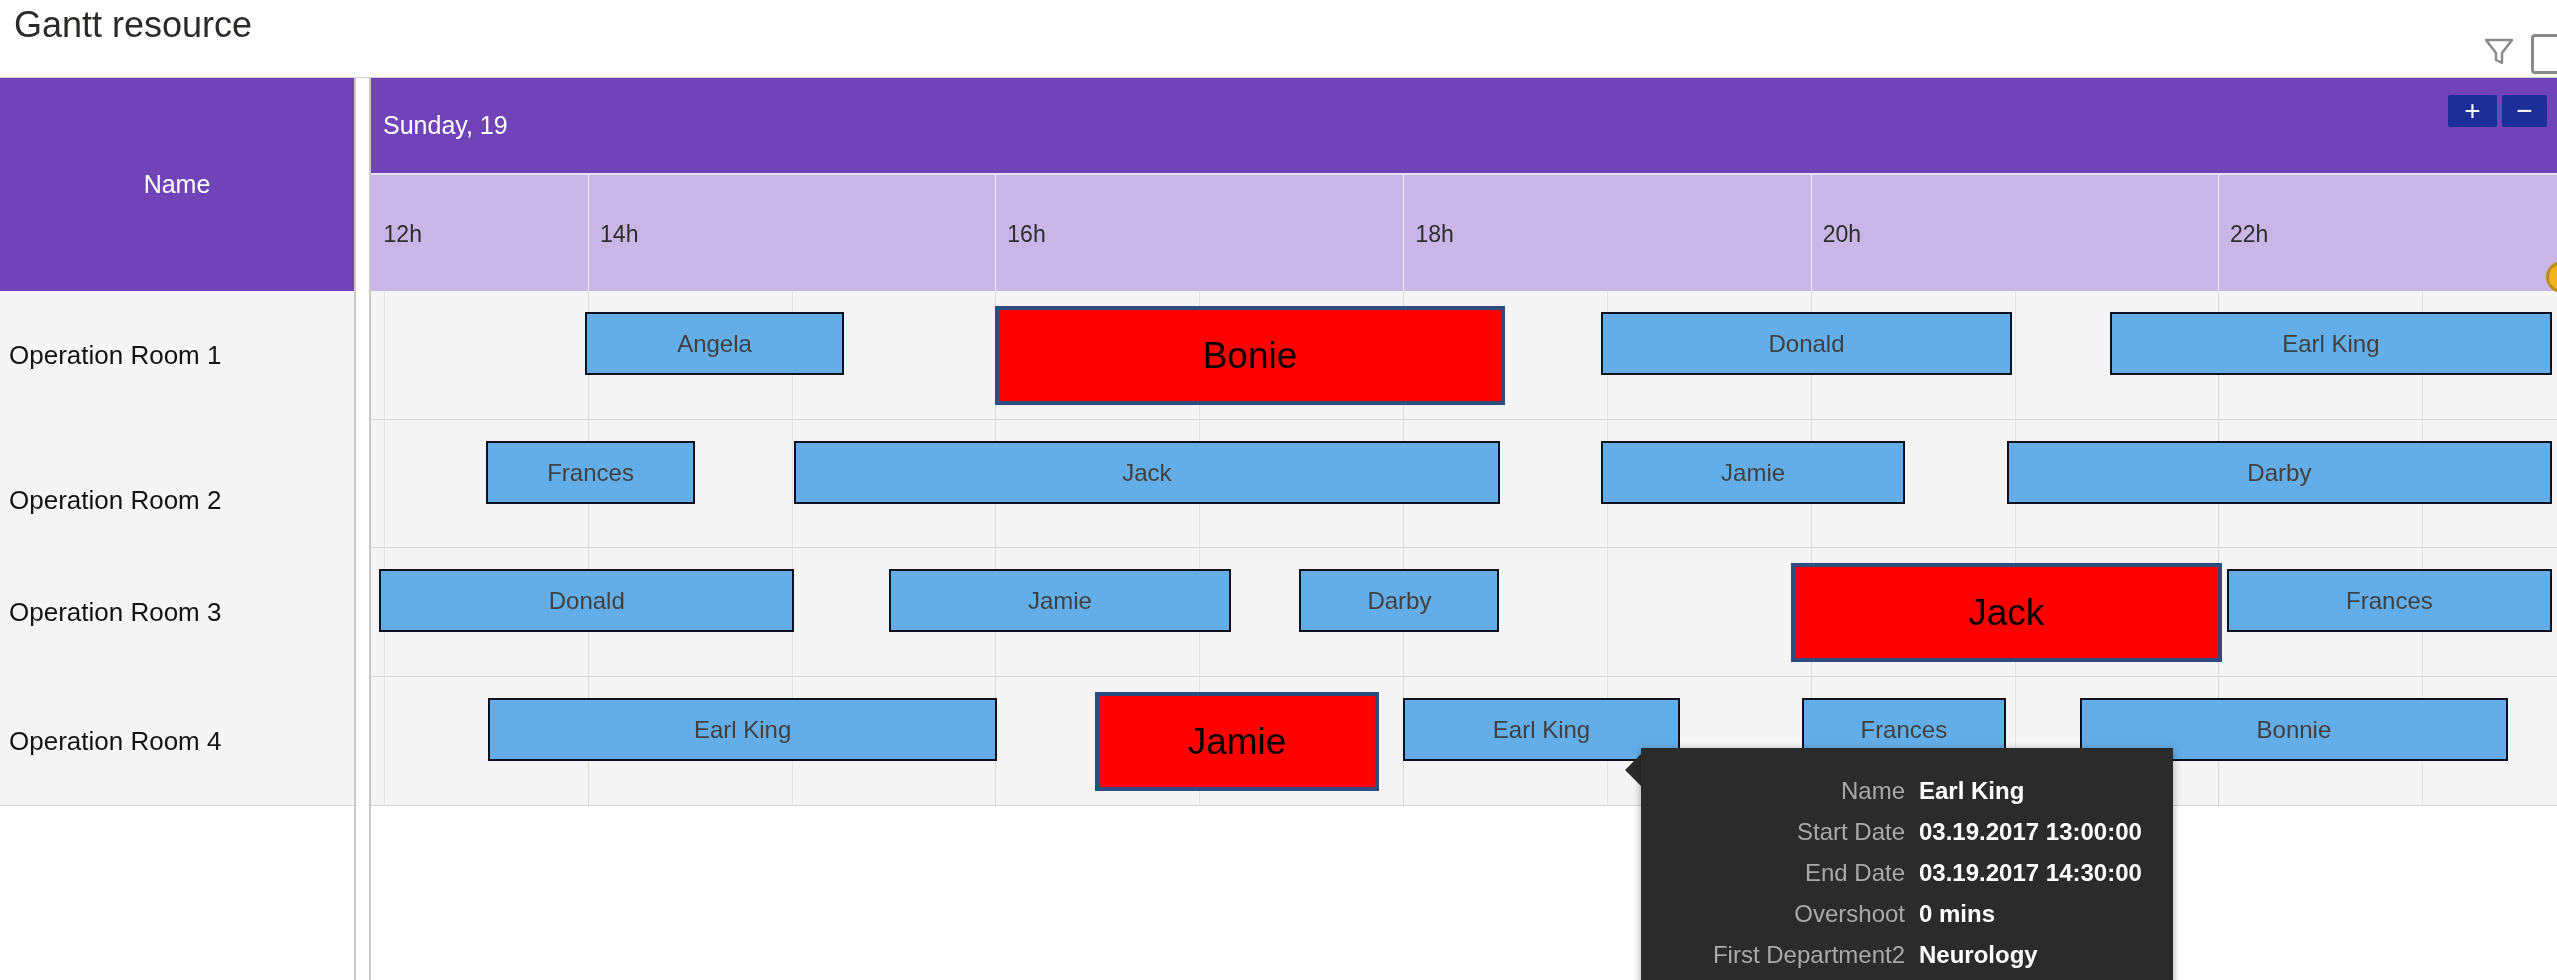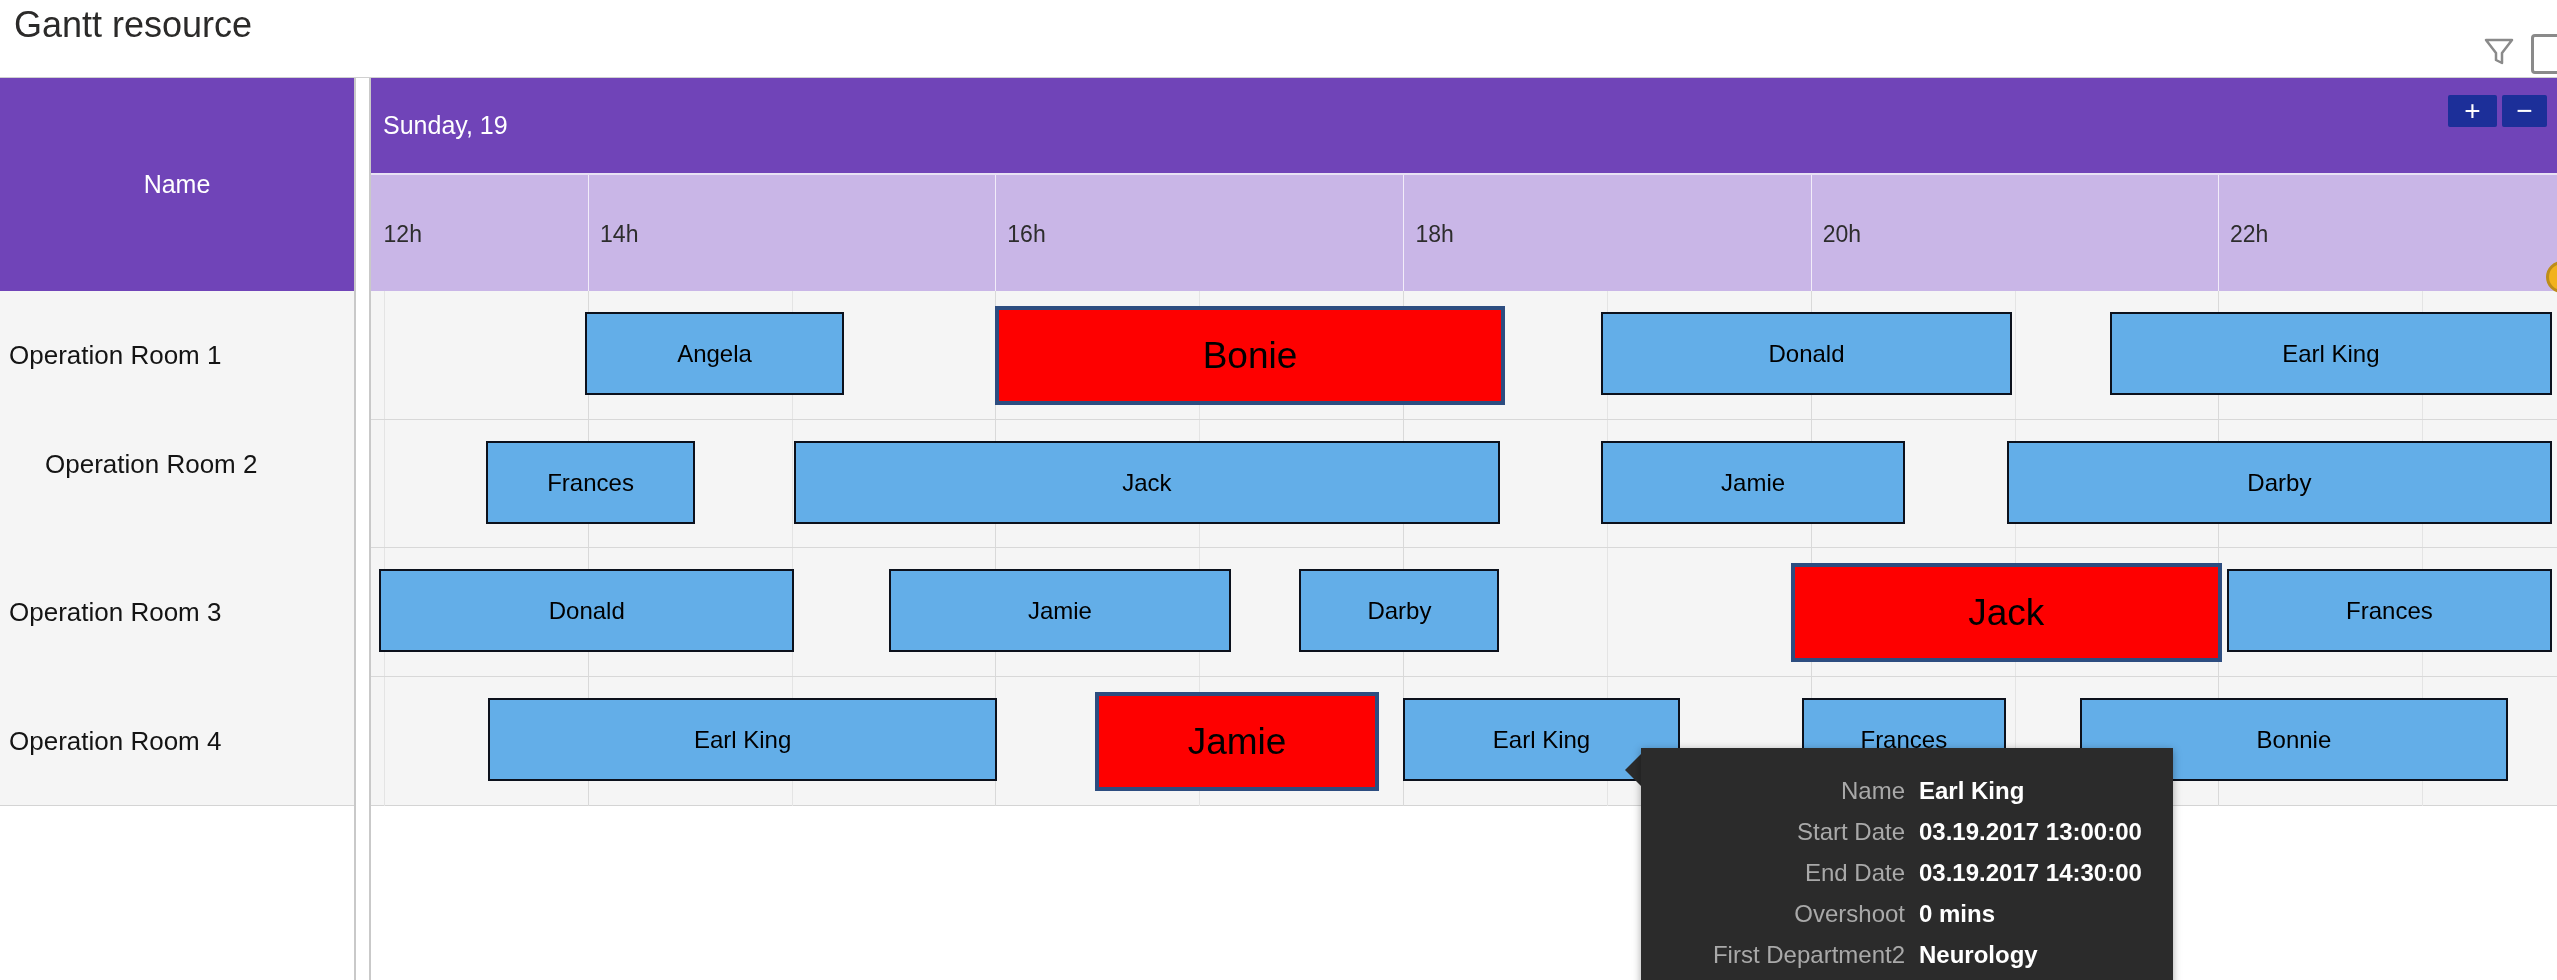--- a/index.html
+++ b/index.html
@@ -36,22 +36,22 @@
     border-bottom:1px solid #d4d4d4;box-sizing:border-box;}
   .rows-bg{position:absolute;left:-371px;top:213px;width:371px;height:515px;background:#f5f5f5;
     border-bottom:1px solid #d4d4d4;box-sizing:border-box;}
   .gridline{position:absolute;top:0;width:1px;height:515px;background:#e4e4e4;}
   .gridline.major{background:#d9d9d9;}
   .row-track{position:absolute;left:0;width:100%;border-bottom:1px solid #d8d8d8;box-sizing:border-box;}
   .row-track:last-child{border-bottom:none;}
   .row-label{position:absolute;left:9px;width:340px;display:flex;align-items:center;
     color:#141414;font-size:26px;}
   .bar{position:absolute;box-sizing:border-box;display:flex;align-items:center;justify-content:center;}
-  .bar.normal{background:#63aee8;border:2px solid #0c111c;top:21px;height:83px;
-    color:#000000;font-size:24px;}
+  .bar.normal{background:#63aee8;border:2px solid #0c111c;top:21px;height:63px;
+    color:#404040;font-size:24px;}
   .bar.overshoot{background:#fe0000;border:4px solid #2d4d80;top:15px;height:99px;
     color:#000000;font-size:37px;}
   
   .tooltip{position:absolute;left:1641px;top:748px;width:532px;height:260px;background:#2b2b2b;
     box-shadow:0 2px 8px rgba(0,0,0,0.35);padding-top:22px;box-sizing:border-box;}
   .tooltip-pointer{position:absolute;left:1630px;top:758px;width:24px;height:24px;background:#2b2b2b;
     transform:rotate(45deg);}
   .tt-row{display:flex;height:41px;align-items:center;}
   .tt-label{width:264px;text-align:right;color:#a9a9a9;font-size:24px;flex:none;}
   .tt-value{margin-left:14px;color:#ffffff;font-size:24px;font-weight:bold;}
@@ -72,21 +72,21 @@
     <div class="clipped-icon"></div>
   </div>
 
   <div class="gantt">
 
     <div class="name-col">
       <div class="name-header" style="background: rgb(112, 68, 184);">Name</div>
       <div class="rows-bg" style="left:0;width:371px;"></div>
 
     <div class="row-label" style="top: 213px; height: 129px;">Operation Room 1</div>
-        <div class="row-label" style="top: 322px; height: 128px; margin-left: 36px;">Operation Room 2</div>
+        <div class="row-label" style="top: 358px; height: 128px;">Operation Room 2</div>
         <div class="row-label" style="top: 470px; height: 129px;">Operation Room 3</div>
         <div class="row-label" style="top: 599px; height: 129px;">Operation Room 4</div>
       </div>
 
     <div class="divider-strip"></div>
 
     <div class="chart">
       <div class="day-band" style="background: rgb(112, 68, 184); text-decoration: underline;">
         <div class="day-label">Sunday, 19</div>
         <button class="zoom-btn zoom-in" style="background: rgb(28, 47, 153);">+</button>

